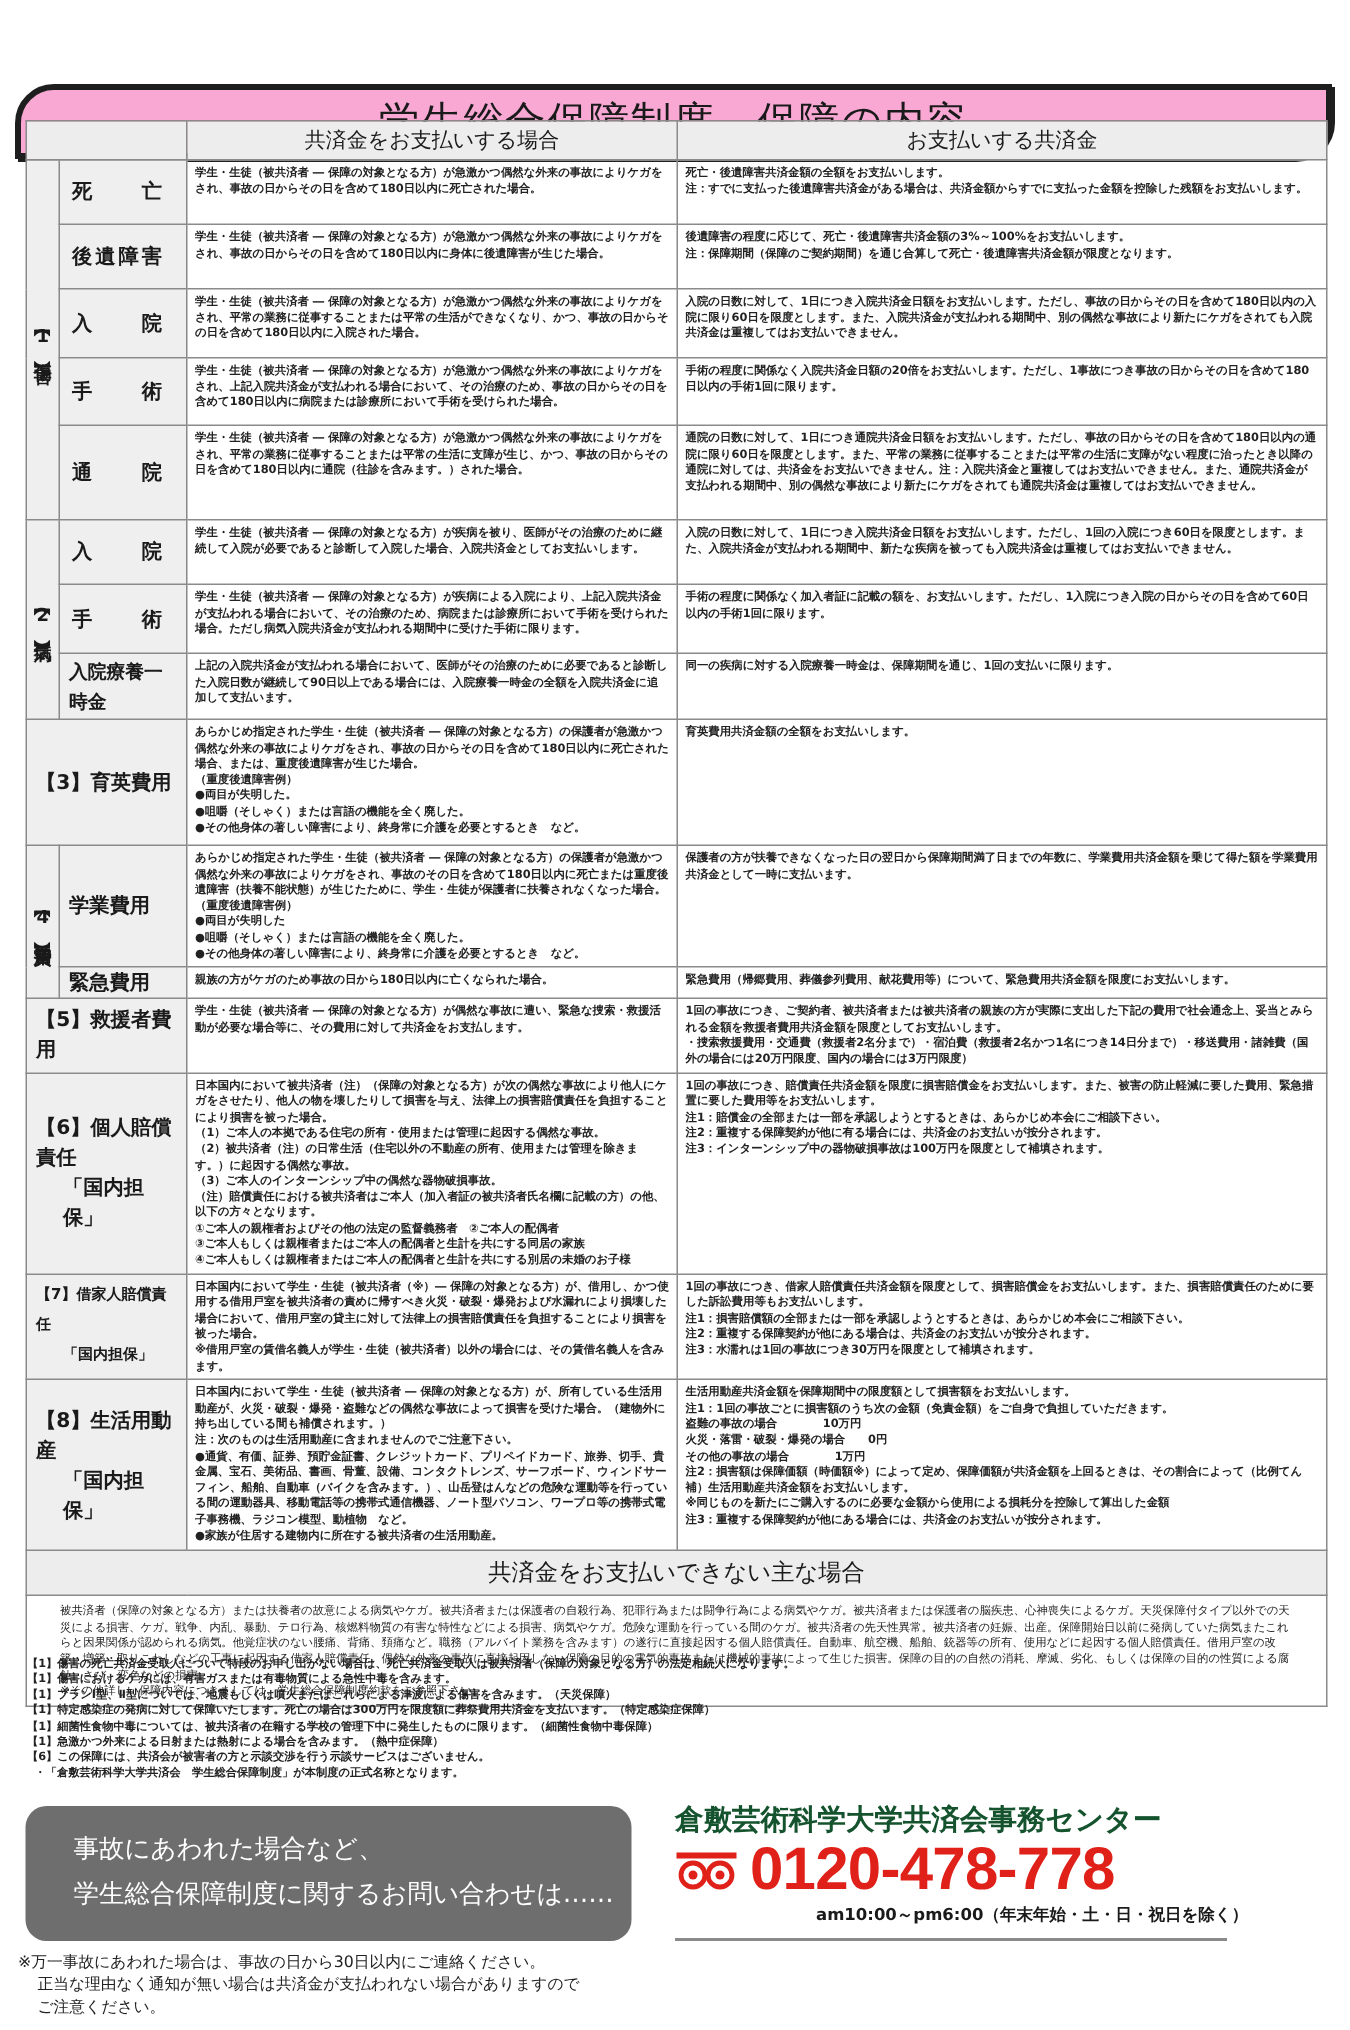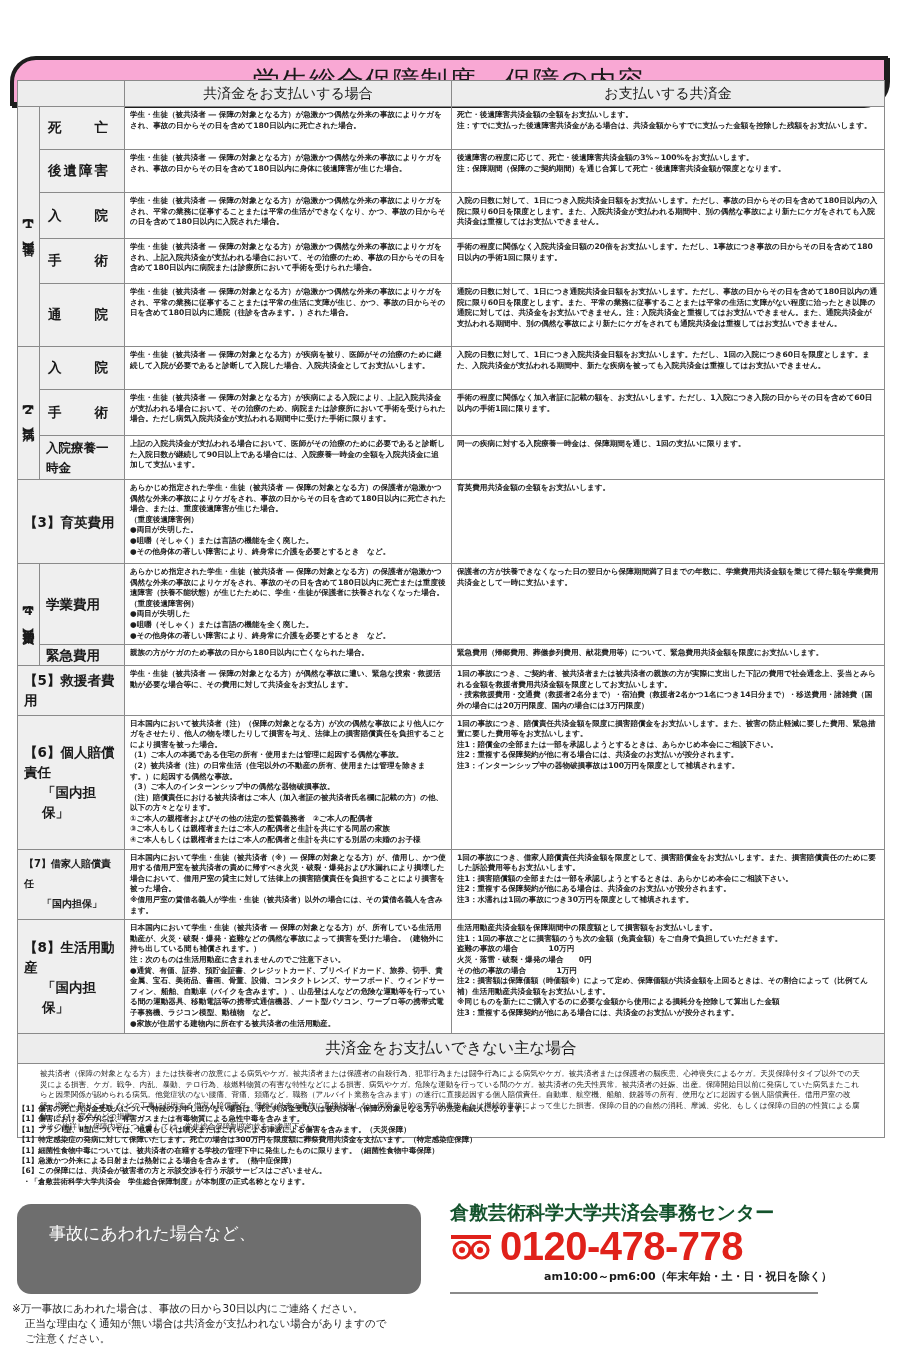--- a/index.html
+++ b/index.html
@@ -225,20 +225,21 @@
   <div>【1】プランⅠ型、Ⅱ型については、地震もしくは噴火またはこれらによる津波による傷害を含みます。（天災保障）</div>
   <div>【1】特定感染症の発病に対して保障いたします。死亡の場合は300万円を限度額に葬祭費用共済金を支払います。（特定感染症保障）</div>
   <div>【1】細菌性食物中毒については、被共済者の在籍する学校の管理下中に発生したものに限ります。（細菌性食物中毒保障）</div>
   <div>【1】急激かつ外来による日射または熱射による場合を含みます。（熱中症保障）</div>
   <div>【6】この保障には、共済会が被害者の方と示談交渉を行う示談サービスはございません。</div>
   <div style="padding-left:5px">・「倉敷芸術科学大学共済会　学生総合保障制度」が本制度の正式名称となります。</div>
 </div>
 
 <div class="inquiry-box">
   <div>事故にあわれた場合など、</div>
+  <div>学生総合保障制度に関するお問い合わせは……</div>
 </div>
 
 <div class="center-name">倉敷芸術科学大学共済会事務センター</div>
 
 <div class="phone-row">
   <svg class="freedial-icon" viewBox="0 0 42 26">
     <rect x="1" y="1" width="40" height="4" fill="#e0211a"></rect>
     <circle cx="12" cy="16" r="8" fill="none" stroke="#e0211a" stroke-width="3.2"></circle>
     <circle cx="30" cy="16" r="8" fill="none" stroke="#e0211a" stroke-width="3.2"></circle>
     <circle cx="12" cy="16" r="3" fill="#e0211a"></circle>

